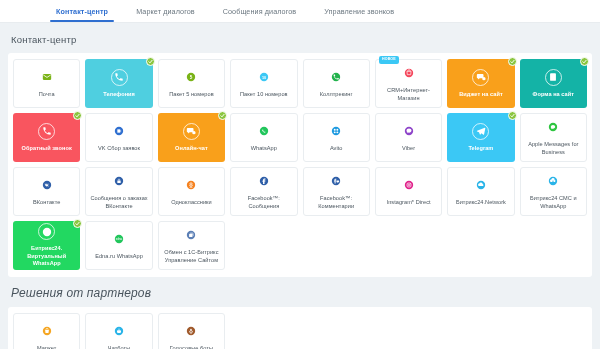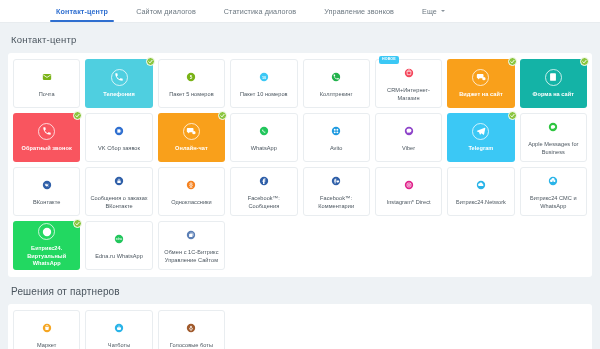--- a/index.html
+++ b/index.html
@@ -50,24 +50,25 @@
 
   
   .page { padding: 0 8px; }
   .page-title {
     font-size: 9.5px;
     color: #4a555e;
     padding: 11px 3px 8px 3px;
     letter-spacing: .2px;
   }
   .section-title {
-    font-size: 10px;
+    font-size: 12px;
     color: #4a555e;
     padding: 9px 3px 7px 3px;
     letter-spacing: .15px;
+    font-style: italic;
   }
 
   .panel {
     background: #ffffff;
     border-radius: 3px;
     padding: 6px 5px 7px 5px;
   }
 
   .grid {
     display: grid;
@@ -149,32 +150,28 @@
   }
 </style>
 </head>
 <body>
 
 <div class="tabbar" id="tabbar">
     <div class="tab active">
       <span>Контакт-центр</span>
     </div>
     <div class="tab">
-      <span>Сайтом диалогов</span>
+      <span>Маркет диалогов</span>
     </div>
     <div class="tab">
-      <span>Статистика диалогов</span>
+      <span>Сообщения диалогов</span>
     </div>
     <div class="tab">
       <span>Управление звонков</span>
     </div>
-    <div class="tab">
-      <span>Еще</span>
-      <span class="caret"></span>
-    </div>
   </div>
 
 <div class="page">
 
   <div class="page-title">Контакт-центр</div>
 
   <div class="panel">
     <div class="grid" id="channel-grid">
         <div class="card">
           <div class="ic">

